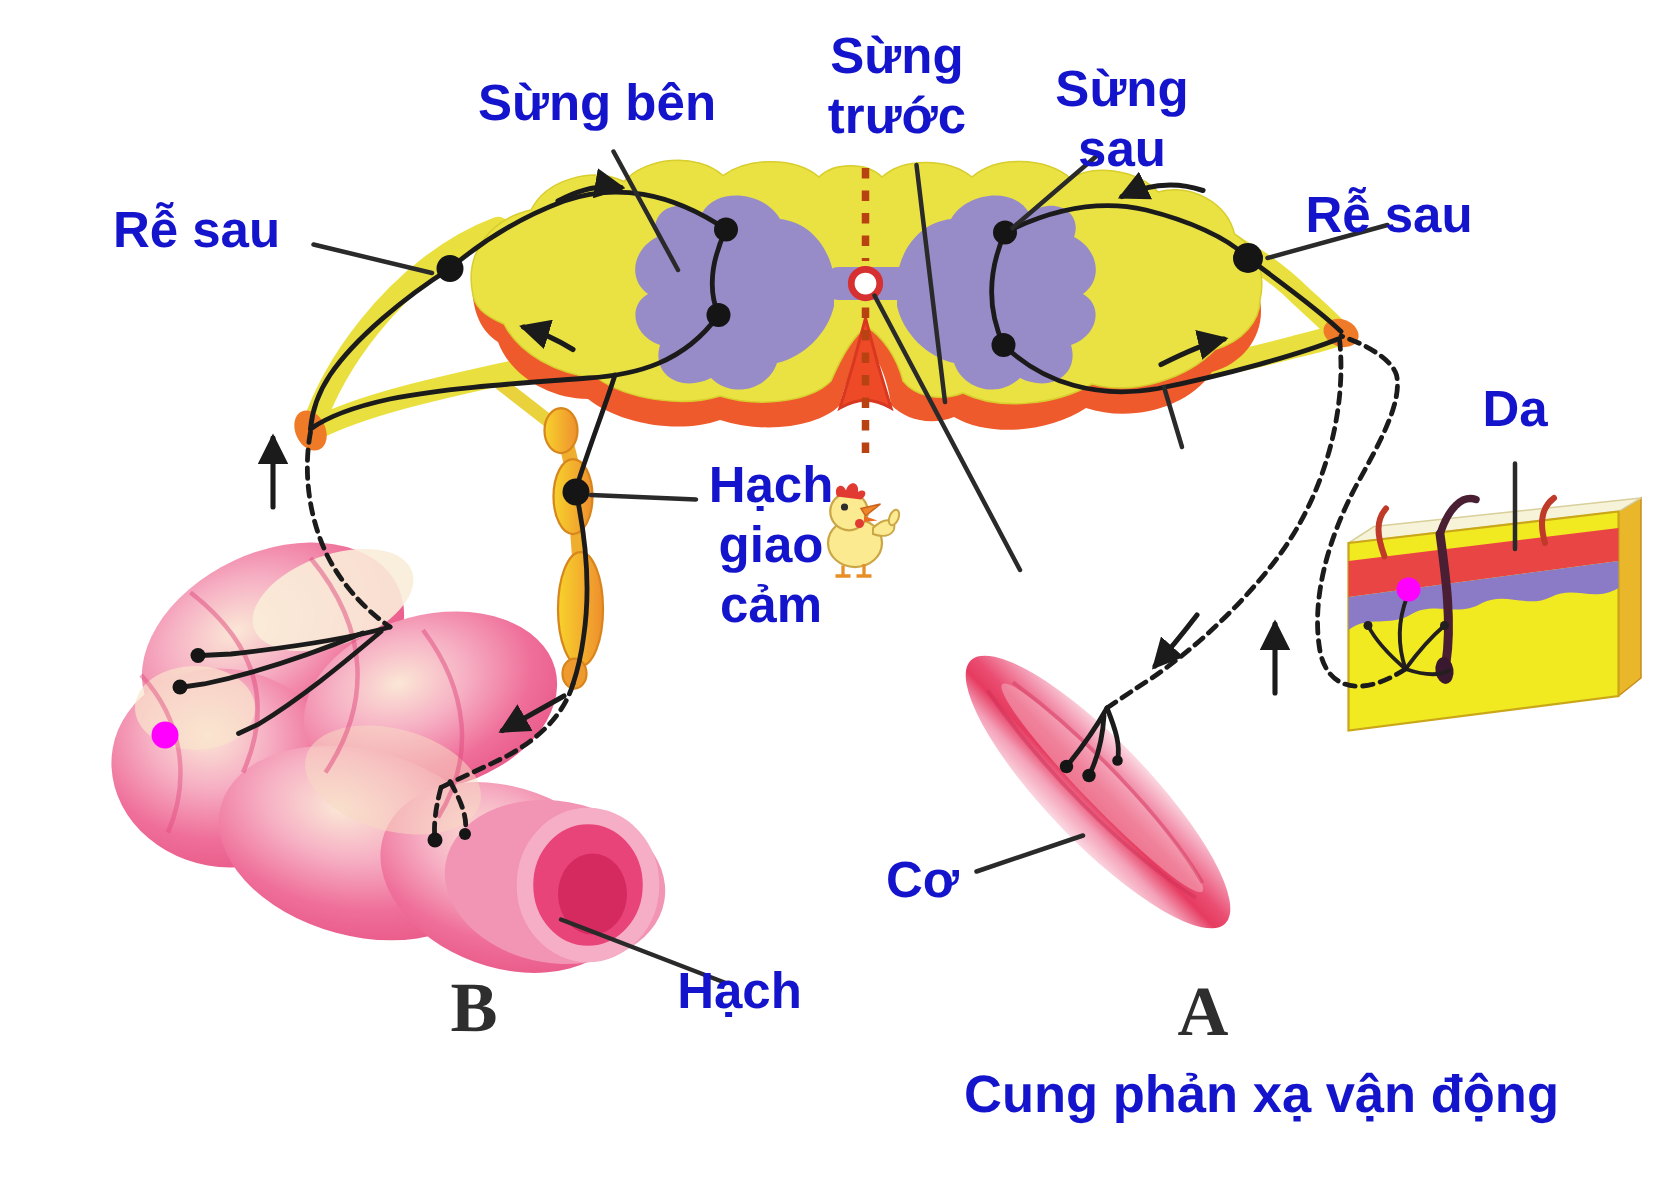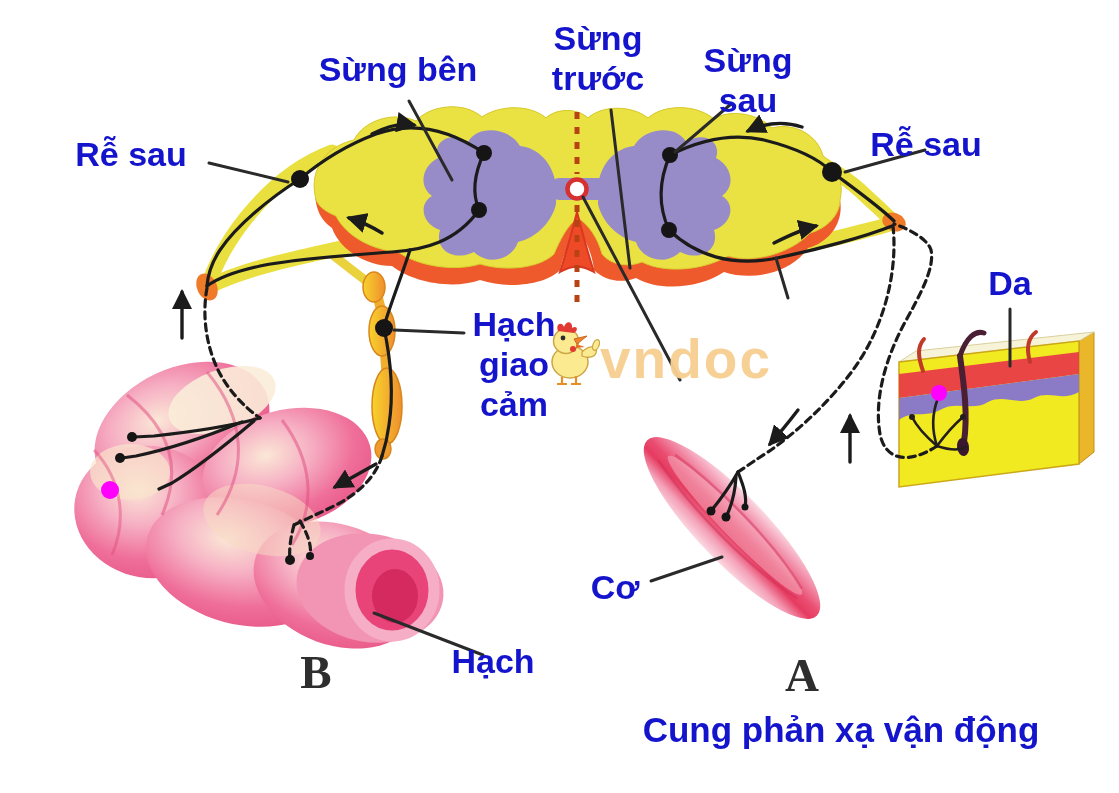--- a/index.html
+++ b/index.html
@@ -218,23 +218,22 @@
   <div class="lbl" style="left:366px;top:69px">Sừng bên</div>
   <div class="lbl" style="left:566px;top:58px">Sừng
 trước</div>
   <div class="lbl" style="left:716px;top:80px">Sừng
 sau</div>
   <div class="lbl" style="left:99px;top:154px">Rễ sau</div>
   <div class="lbl" style="left:894px;top:144px">Rễ sau</div>
   <div class="lbl" style="left:482px;top:364px">Hạch
 giao
 cảm</div>
-  <div class="lbl" style="left:978px;top:283px">Da</div>
+  <div class="lbl" style="left:978px;top:273px">Da</div>
   <div class="lbl" style="left:583px;top:587px">Cơ</div>
   <div class="lbl" style="left:461px;top:661px">Hạch</div>
 
   <div class="letter" style="left:284px;top:672px">B</div>
   <div class="letter" style="left:770px;top:675px">A</div>
 
   <div class="cap" style="left:809px;top:730px">Cung phản xạ vận động</div>
 
-  <div class="wm-text" style="left:654px;top:359px">vndoc</div>
 </div>
 
 </body></html>

